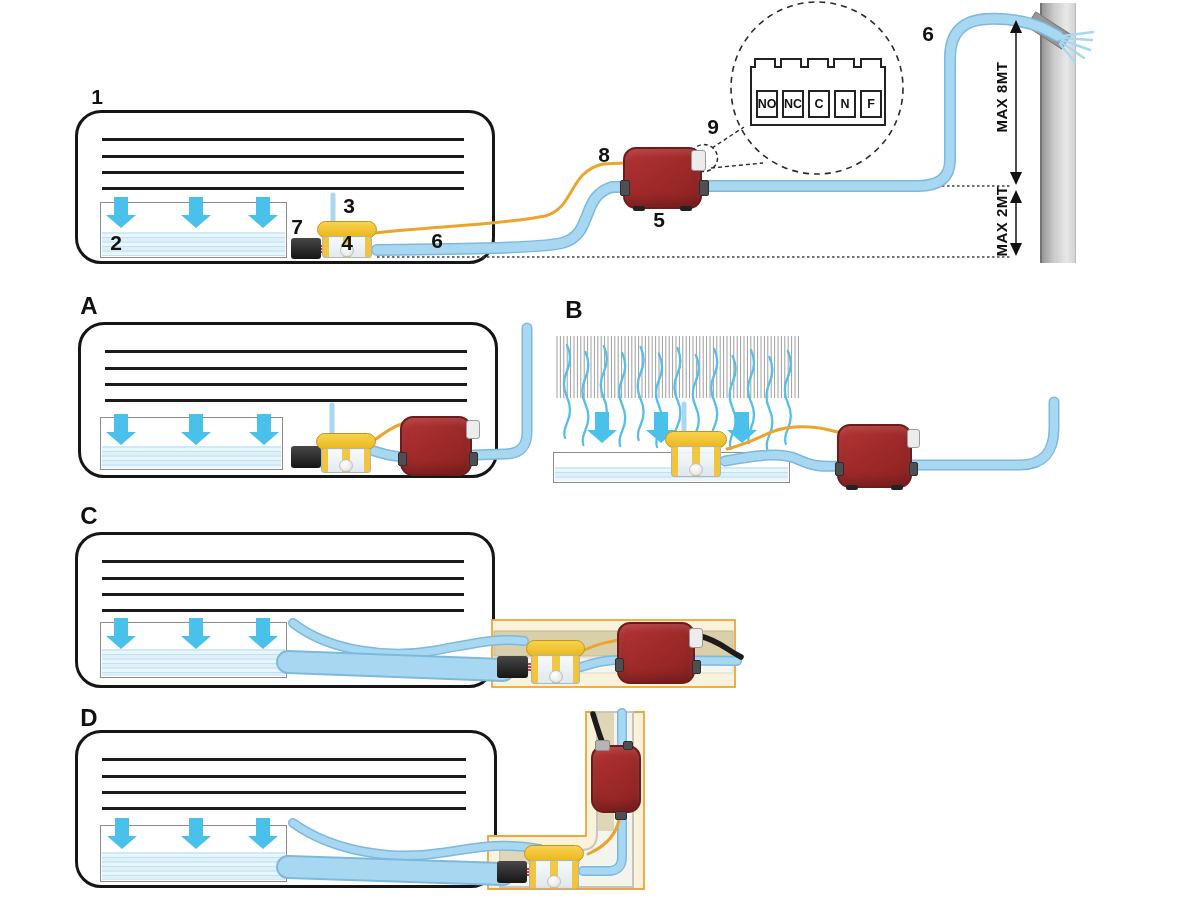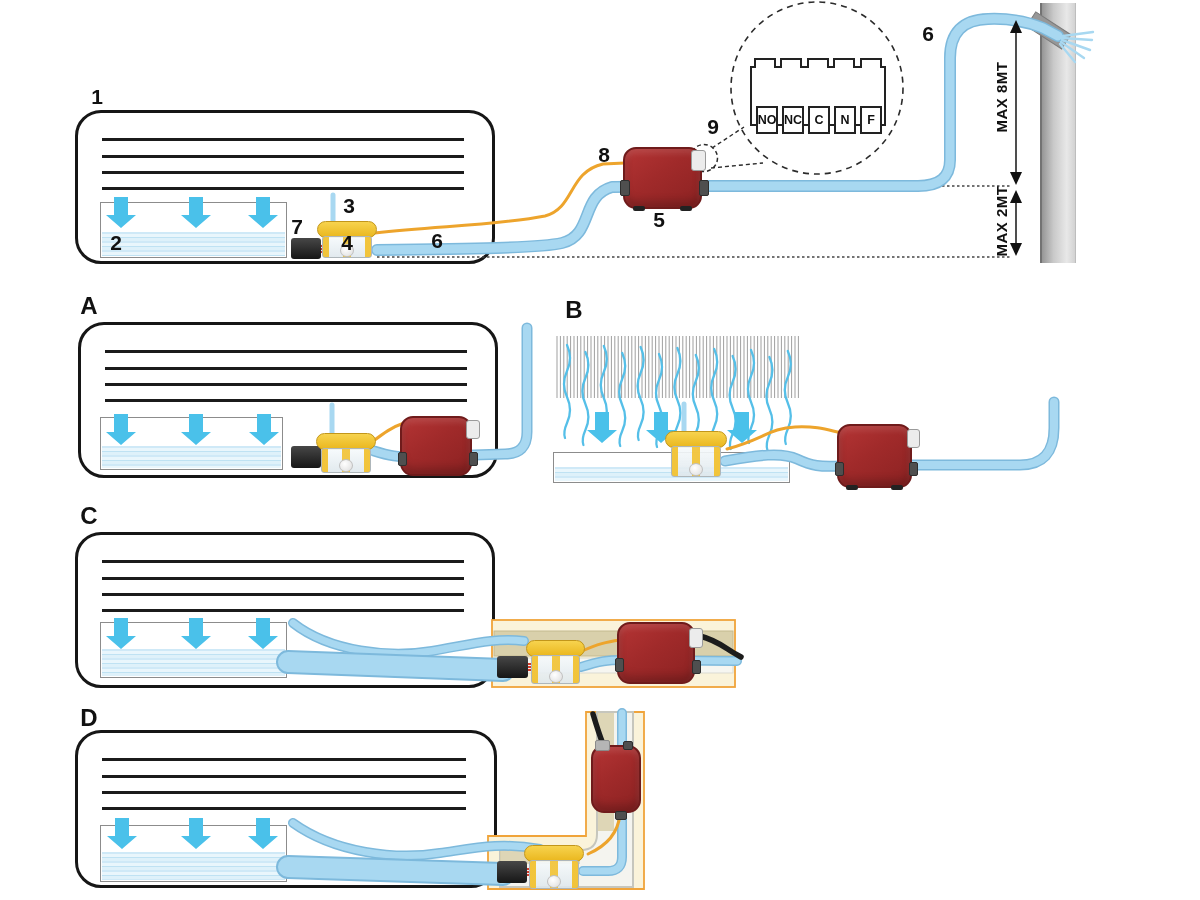--- a/index.html
+++ b/index.html
@@ -37,21 +37,21 @@
     border:1.5px solid #aeb6ba;border-radius:3px;}
   .sensor .ball{position:absolute;left:50%;bottom:1px;width:14px;height:13px;transform:translateX(-50%);
     background:radial-gradient(circle at 40% 35%,#fff,#dcdcdc);border:1px solid #c0c0c0;border-radius:50%;}
 
   .conn{position:absolute;background:linear-gradient(180deg,#474747,#161616);border-radius:3px;}
   .conn::after{content:"";position:absolute;right:-4px;top:30%;width:4px;height:40%;
     background:repeating-linear-gradient(0deg,#d03a2a 0 2px,#f2f2f2 2px 3px);}
 
   .tblock{position:absolute;left:750px;top:66px;width:136px;height:60px;background:#fff;border:2.5px solid #222;}
   .tab{position:absolute;top:-10px;width:22px;height:10px;border:2px solid #222;border-bottom:none;background:#fff;}
-  .tcell{position:absolute;top:38px;width:22px;height:28px;border:2px solid #222;background:#fff;
+  .tcell{position:absolute;top:22px;width:22px;height:28px;border:2px solid #222;background:#fff;
     display:flex;align-items:center;justify-content:center;font-weight:bold;font-size:12.5px;color:#111;}
 
   .num{position:absolute;transform:translate(-50%,-50%);font-weight:bold;font-size:21px;color:#111;white-space:nowrap;}
   .plabel{position:absolute;transform:translate(-50%,-50%);font-weight:bold;font-size:24px;color:#111;}
   .dim-label{position:absolute;transform:translate(-50%,-50%) rotate(-90deg);font-weight:bold;font-size:15px;
     letter-spacing:.5px;color:#111;white-space:nowrap;}
 </style>
 </head>
 <body>
 

